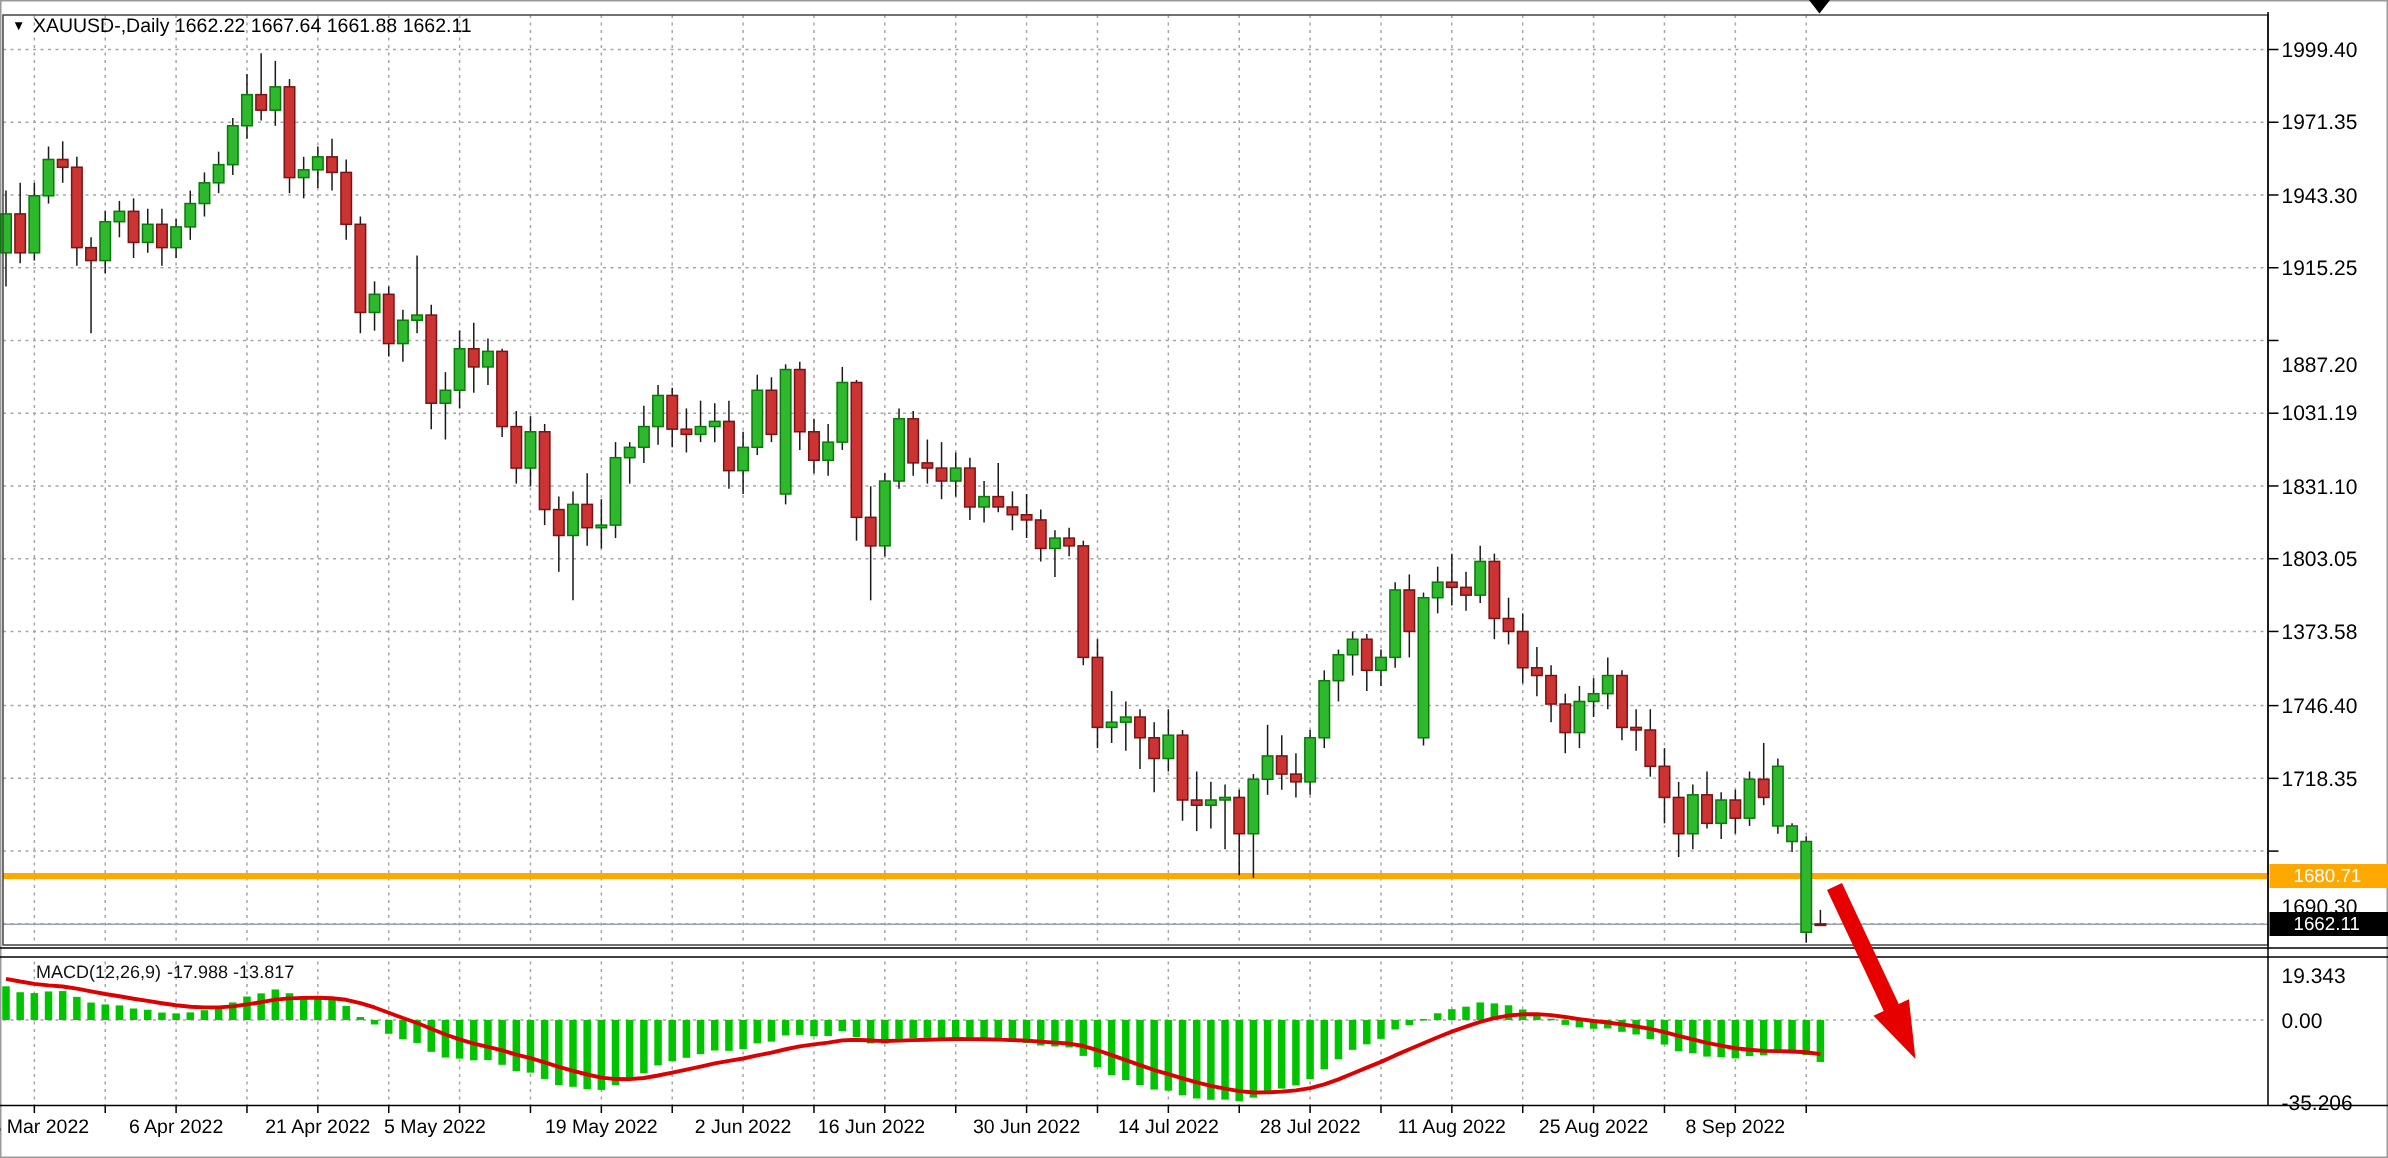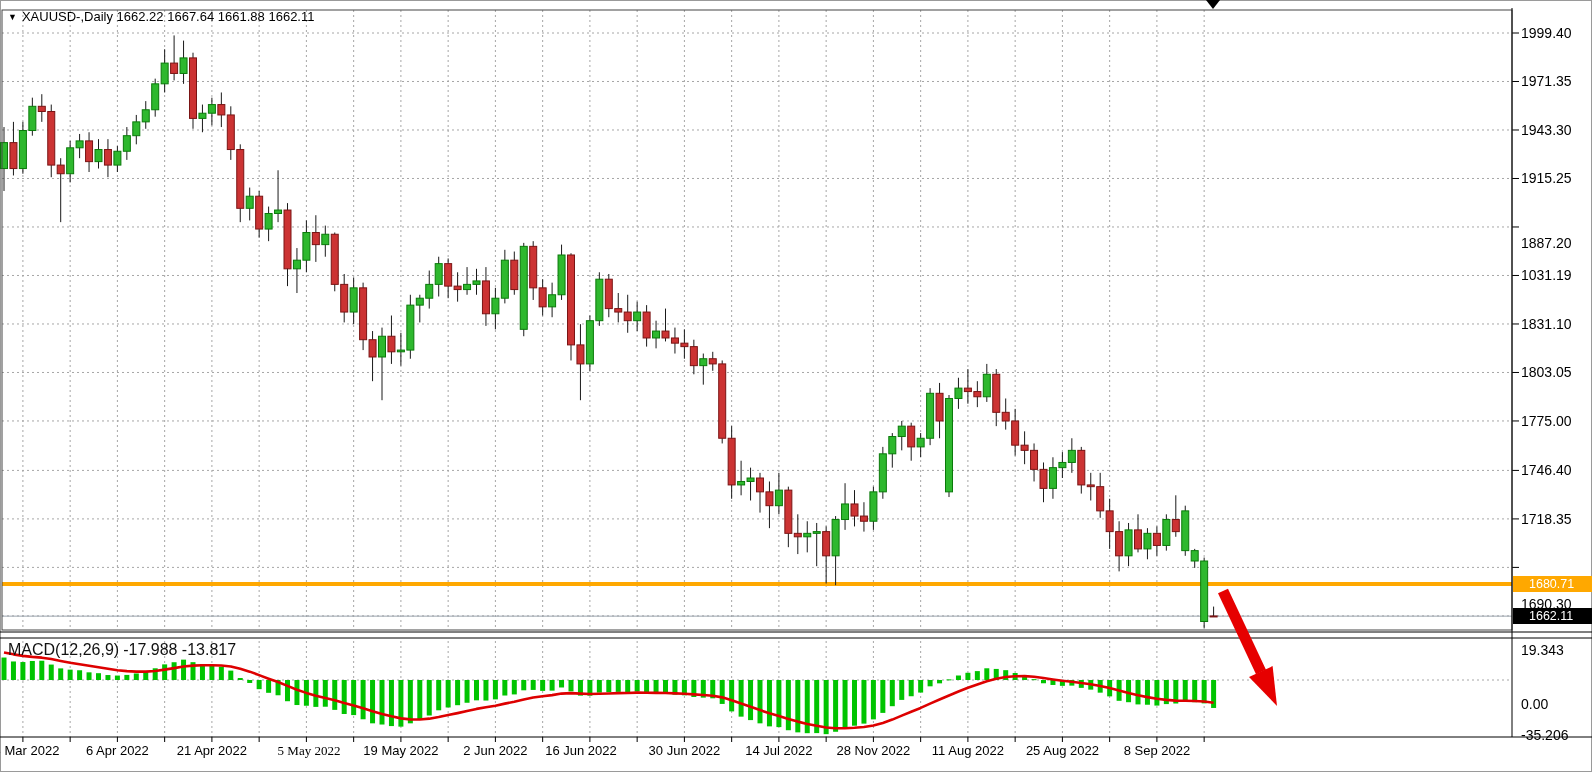--- a/index.html
+++ b/index.html
@@ -2,21 +2,21 @@
 <html><head>
 <meta charset="utf-8">
 <style>
   html,body{margin:0;padding:0;background:#fff;}
   body{width:1592px;height:772px;position:relative;overflow:hidden;
        font-family:"Liberation Sans",sans-serif;-webkit-font-smoothing:none;}
   #frame{position:absolute;left:0;top:0;width:1590px;height:770px;border:1px solid #9a9a9a;}
   #chart-svg{position:absolute;left:0;top:0;}
   #title-bar{position:absolute;left:8px;top:9px;font-size:13px;color:#000;white-space:nowrap;z-index:5;}
   #title-bar .tri{font-size:9px;vertical-align:1px;margin-right:5px;}
-  #macd-label{position:absolute;left:8px;top:641px;font-size:16px;color:#111;white-space:nowrap;z-index:5;}
+  #macd-label{position:absolute;left:24px;top:641px;font-size:12px;color:#111;white-space:nowrap;z-index:5;}
   #macd-label span{margin-right:4px;}
   .axis-label{position:absolute;left:1521px;font-size:14px;color:#000;white-space:nowrap;transform:translateY(-50%);}
   .date-label{position:absolute;top:743px;font-size:13px;color:#000;white-space:nowrap;transform:translateX(-50%);}
   .price-badge{position:absolute;left:1513px;width:72px;height:16px;line-height:16px;
                font-size:12.5px;color:#fff;padding-left:16px;transform:translateY(-50%);z-index:6;}
   #badge-line{background:#ffa800;}
   #badge-last{background:#000;}
   #shift-marker{position:absolute;left:1206px;top:0px;width:0;height:0;z-index:6;
     border-left:7px solid transparent;border-right:7px solid transparent;border-top:9px solid #000;}
 </style>
@@ -553,42 +553,42 @@
 
 <div id="price-axis">
     <div class="axis-label" style="top: 33px;">1999.40</div>
     <div class="axis-label" style="top: 81.4956px;">1971.35</div>
     <div class="axis-label" style="top: 129.991px;">1943.30</div>
     <div class="axis-label" style="top: 178.487px;">1915.25</div>
     <div class="axis-label" style="top: 226.983px; margin-top: 16px;">1887.20</div>
     <div class="axis-label" style="top: 275.478px;">1031.19</div>
     <div class="axis-label" style="top: 323.974px;">1831.10</div>
     <div class="axis-label" style="top: 372.47px;">1803.05</div>
-    <div class="axis-label" style="top: 420.965px;">1775.00</div>
+    <div class="axis-label" style="top: 420.965px;">1373.58</div>
     <div class="axis-label" style="top: 470.412px;">1746.40</div>
     <div class="axis-label" style="top: 518.907px;">1718.35</div>
     <div class="axis-label" style="top: 567.403px; margin-top: 37px;">1690.30</div>
   </div>
 <div id="time-axis">
     <div class="date-label" style="left: 22.9px;">23 Mar 2022</div>
     <div class="date-label" style="left: 117.4px;">6 Apr 2022</div>
     <div class="date-label" style="left: 211.9px;">21 Apr 2022</div>
-    <div class="date-label" style="left: 309px; font-family: Liberation Serif, serif;">5 May 2022</div>
+    <div class="date-label" style="left: 290px;">5 May 2022</div>
     <div class="date-label" style="left: 400.9px;">19 May 2022</div>
     <div class="date-label" style="left: 495.4px;">2 Jun 2022</div>
     <div class="date-label" style="left: 581px;">16 Jun 2022</div>
     <div class="date-label" style="left: 684.4px;">30 Jun 2022</div>
     <div class="date-label" style="left: 778.9px;">14 Jul 2022</div>
-    <div class="date-label" style="left: 873.4px;">28 Nov 2022</div>
+    <div class="date-label" style="left: 873.4px;">28 Jul 2022</div>
     <div class="date-label" style="left: 967.9px;">11 Aug 2022</div>
     <div class="date-label" style="left: 1062.4px;">25 Aug 2022</div>
     <div class="date-label" style="left: 1156.9px;">8 Sep 2022</div>
   </div>
 <div id="macd-axis">
     <div class="axis-label" style="top: 650.018px;">19.343</div>
-    <div class="axis-label" style="top: 704px;">0.00</div>
+    <div class="axis-label" style="top: 680px;">0.00</div>
     <div class="axis-label" style="top: 734.569px;">-35.206</div>
   </div>
 
 <div class="price-badge" id="badge-line" style="top:584px">1680.71</div>
 <div class="price-badge" id="badge-last" style="top:616px">1662.11</div>
 
 <div id="shift-marker"></div>
 
 </body></html>

